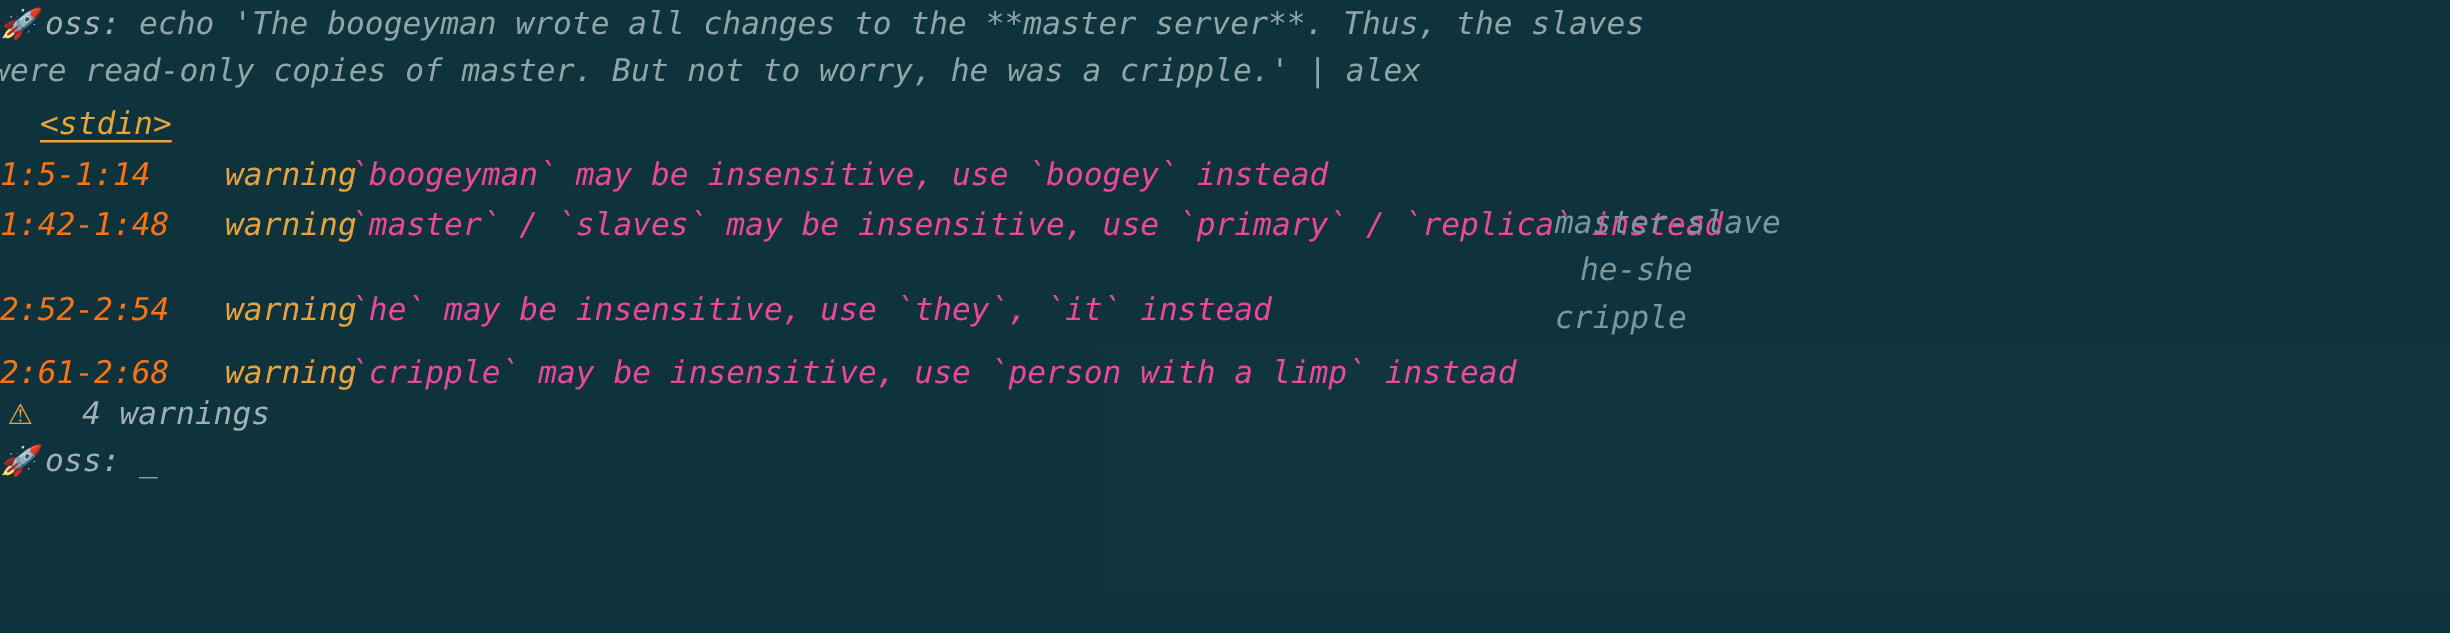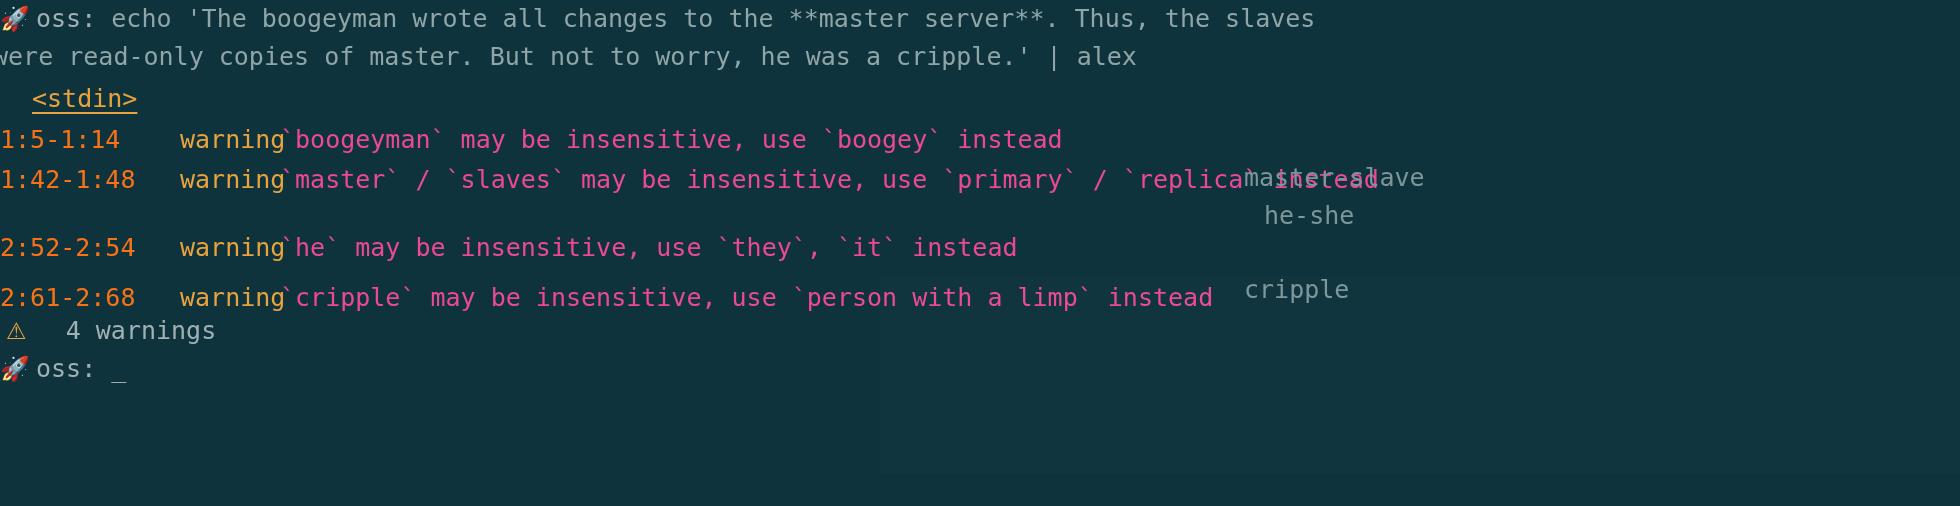--- a/index.html
+++ b/index.html
@@ -15,20 +15,21 @@
     position: relative;
     width: 1960px;
     height: 474px;
     background: #0f333d;
     overflow: hidden;
     font-family: "DejaVu Sans Mono", "Liberation Mono", monospace;
     font-size: 25px;
     line-height: 38px;
     letter-spacing: 0px;
     color: #9fb1b3;
+    font-style: italic;
     -webkit-font-smoothing: antialiased;
   }
   
   #terminal::after {
     content: "";
     position: absolute;
     left: 880px;
     top: 276px;
     width: 1080px;
     height: 230px;
@@ -114,19 +115,19 @@
 
   <div class="line" style="top:121px;"><span class="pos">1:5-1:14</span><span class="sev">warning</span><span class="msg">`boogeyman` may be insensitive, use `boogey` instead</span></div>
 
   <div class="line" style="top:161px;"><span class="pos">1:42-1:48</span><span class="sev">warning</span><span class="msg">`master` / `slaves` may be insensitive, use `primary` / `replica` instead</span></div>
   <div class="rule" style="top:159px; left:1244px;">master-slave</div>
 
   <div class="line" style="top:197px;margin-top:32px;"><span class="pos">2:52-2:54</span><span class="sev">warning</span><span class="msg">`he` may be insensitive, use `they`, `it` instead</span></div>
   <div class="rule" style="top:197px; left:1244px;margin-left:20px;">he-she</div>
 
   <div class="line" style="top:235px;margin-top:44px;"><span class="pos">2:61-2:68</span><span class="sev">warning</span><span class="msg">`cripple` may be insensitive, use `person with a limp` instead</span></div>
-  <div class="rule" style="top:235px; left:1244px;margin-top:36px;">cripple</div>
+  <div class="rule" style="top:235px; left:1244px;">cripple</div>
 
   <div class="line" style="top:312px; left:6px;"><span class="warn-glyph">⚠</span><span class="summary-text"> </span><span class="summary-text">4 warnings</span></div>
 
   <div class="line" style="top:350px;"><span class="rocket emoji">🚀</span><span class="prompt-label">oss:</span><span class="cursor"> </span><span class="cursor">_</span></div>
 
 </div>
 
 </body></html>

